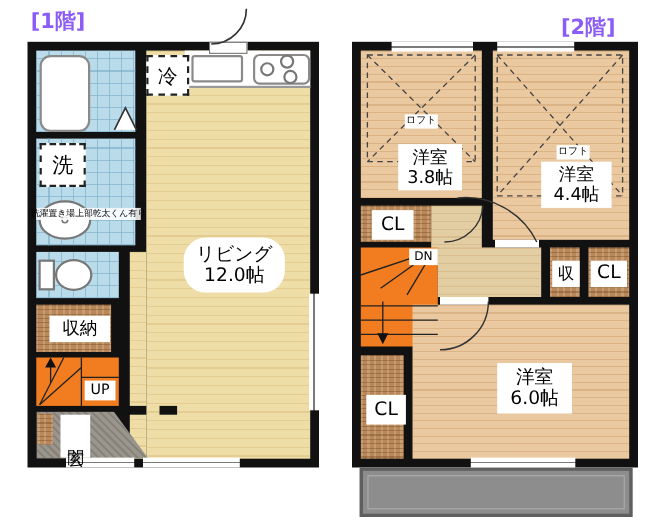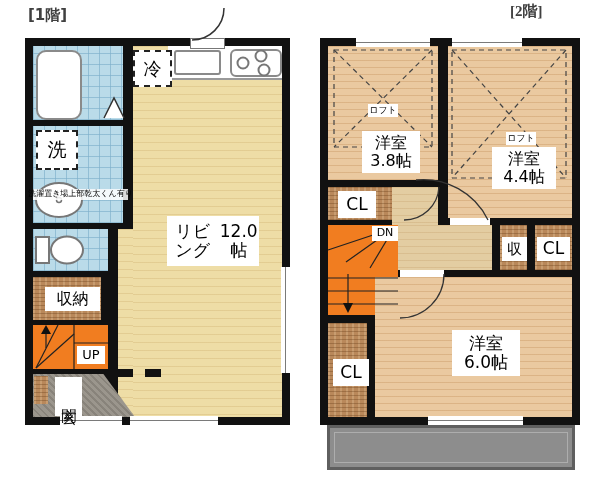--- a/index.html
+++ b/index.html
@@ -21,34 +21,34 @@
                           repeating-linear-gradient(90deg,rgba(255,230,190,.22) 0 2px,transparent 2px 6px);}
   .orange{background-color:#f17d20;}
   .genkan{background-color:#9b968d;
           background-image:repeating-linear-gradient(45deg,rgba(70,65,58,.22) 0 2px,transparent 2px 5px);}
   .winH{position:absolute;z-index:10;background:linear-gradient(180deg,#ffffff 0 40%,#7a7a7a 40% 58%,#ffffff 58% 100%);}
   .winV{position:absolute;z-index:10;background:linear-gradient(90deg,#ffffff 0 40%,#7a7a7a 40% 58%,#ffffff 58% 100%);}
   .lbl{position:absolute;z-index:40;background:#ffffff;color:#000;display:flex;
        align-items:center;justify-content:center;text-align:center;line-height:1.12;}
   .dashedBox{position:absolute;z-index:40;background:#ffffff;border:2px dashed #222;color:#000;
              display:flex;align-items:center;justify-content:center;}
-  .title{position:absolute;z-index:40;color:#404040;font-size:15px;font-weight:bold;}
+  .title{position:absolute;z-index:40;color:#8b5cf6;font-size:19px;font-weight:bold;}
   #lines{position:absolute;left:0;top:0;z-index:30;pointer-events:none;}
   #watermark{position:absolute;left:150px;top:205px;width:360px;height:64px;z-index:60;
              color:rgba(255,255,255,0.62);font-size:50px;font-weight:bold;letter-spacing:2px;
              display:flex;align-items:center;justify-content:center;pointer-events:none;}
   .fixW{position:absolute;background:#fff;}
 </style>
 </head>
 <body>
 
 <div id="canvas">
 
   <div class="title" style="left:28px;top:6px;">[1階]</div>
-  <div class="title" style="left:510px;top:2px;font-family:Liberation Serif, serif;">[2階]</div>
+  <div class="title" style="left:510px;top:12px;">[2階]</div>
 
   <div class="unit" style="left:25px;top:38px;width:265px;height:387px;">
 
     <div class="room tile" style="left:8px;top:8px;width:90px;height:74px;"></div>
     <div class="room tile" style="left:8px;top:88px;width:90px;height:97px;"></div>
     <div class="room tile" style="left:8px;top:191px;width:75px;height:42px;"></div>
     <div class="room brown" style="left:8px;top:239px;width:68px;height:43px;"></div>
     <div class="room orange" style="left:8px;top:287px;width:75px;height:44px;"></div>
     <div class="room wood1" style="left:108px;top:8px;width:149px;height:371px;"></div>
     <div class="room wood1" style="left:93px;top:191px;width:15px;height:188px;"></div>
@@ -160,21 +160,21 @@
     </g>
     <polygon points="343,303 348,313 353,303" fill="#111"></polygon>
   </svg>
 
   <div class="dashedBox" style="left:133px;top:50px;width:35px;height:33px;font-size:18px;">冷</div>
   <div class="dashedBox" style="left:36px;top:130px;width:38px;height:36px;font-size:19px;">洗</div>
   <div class="lbl" style="left:33px;top:169px;width:95px;height:11px;font-size:8px;background:rgba(255,255,255,.85);white-space:nowrap;margin-top:20px;">洗濯置き場上部乾太くん有り</div>
   <div class="lbl" style="left:45px;top:287px;width:55px;height:24px;font-size:16px;">収納</div>
   <div class="lbl" style="left:77px;top:346px;width:28px;height:18px;font-size:13px;">UP</div>
   <div class="lbl" style="left:55px;top:377px;width:27px;height:39px;font-size:15px;writing-mode:vertical-rl;">玄関</div>
-  <div class="lbl" style="left:167px;top:216px;width:92px;height:50px;font-size:17px;flex-direction:row;">
+  <div class="lbl" style="left:167px;top:216px;width:92px;height:50px;font-size:17px;flex-direction:column;border-radius:20px;">
     <span>リビング</span>
     <span>12.0帖</span>
   </div>
 
   <div class="lbl" style="left:368px;top:104px;width:30px;height:13px;font-size:9px;">ロフト</div>
   <div class="lbl" style="left:362px;top:131px;width:58px;height:42px;font-size:16px;flex-direction:column;">
     <span>洋室</span>
     <span>3.8帖</span>
   </div>
   <div class="lbl" style="left:506px;top:132px;width:30px;height:13px;font-size:9px;">ロフト</div>

